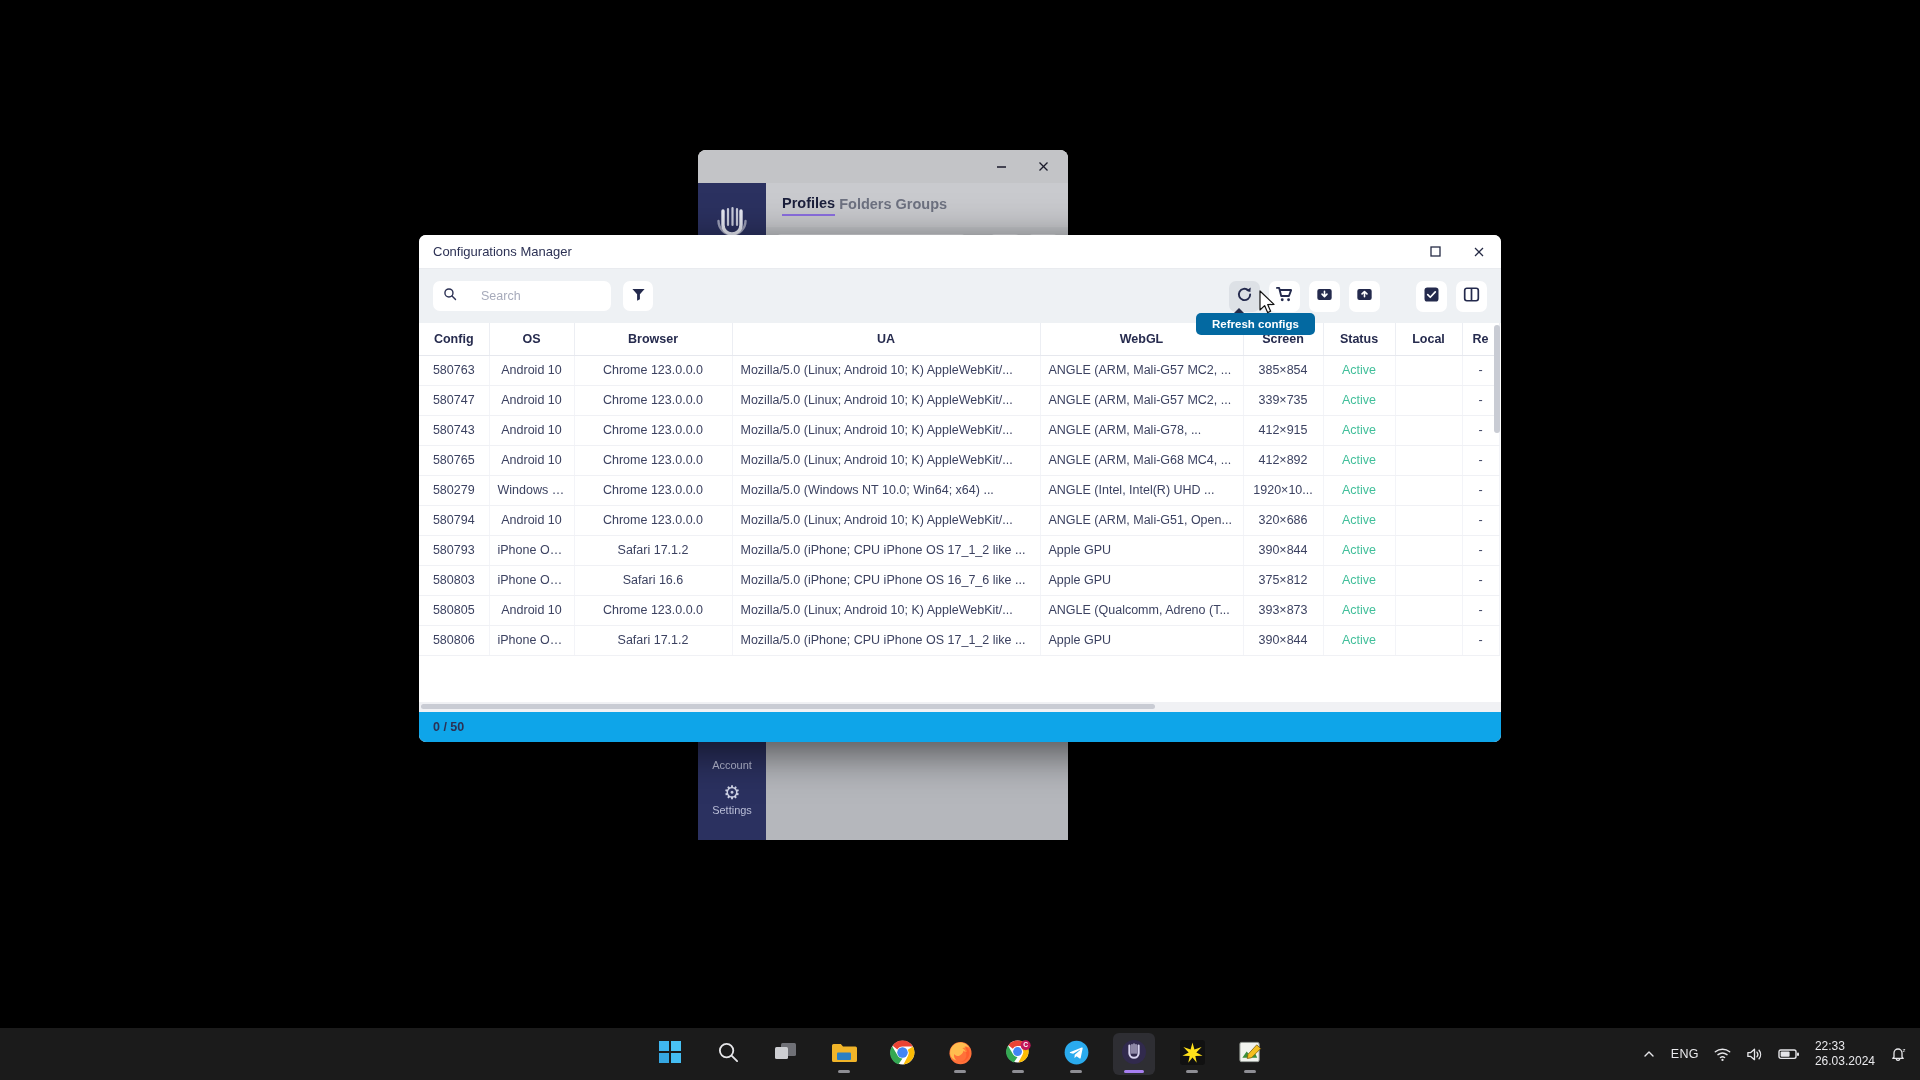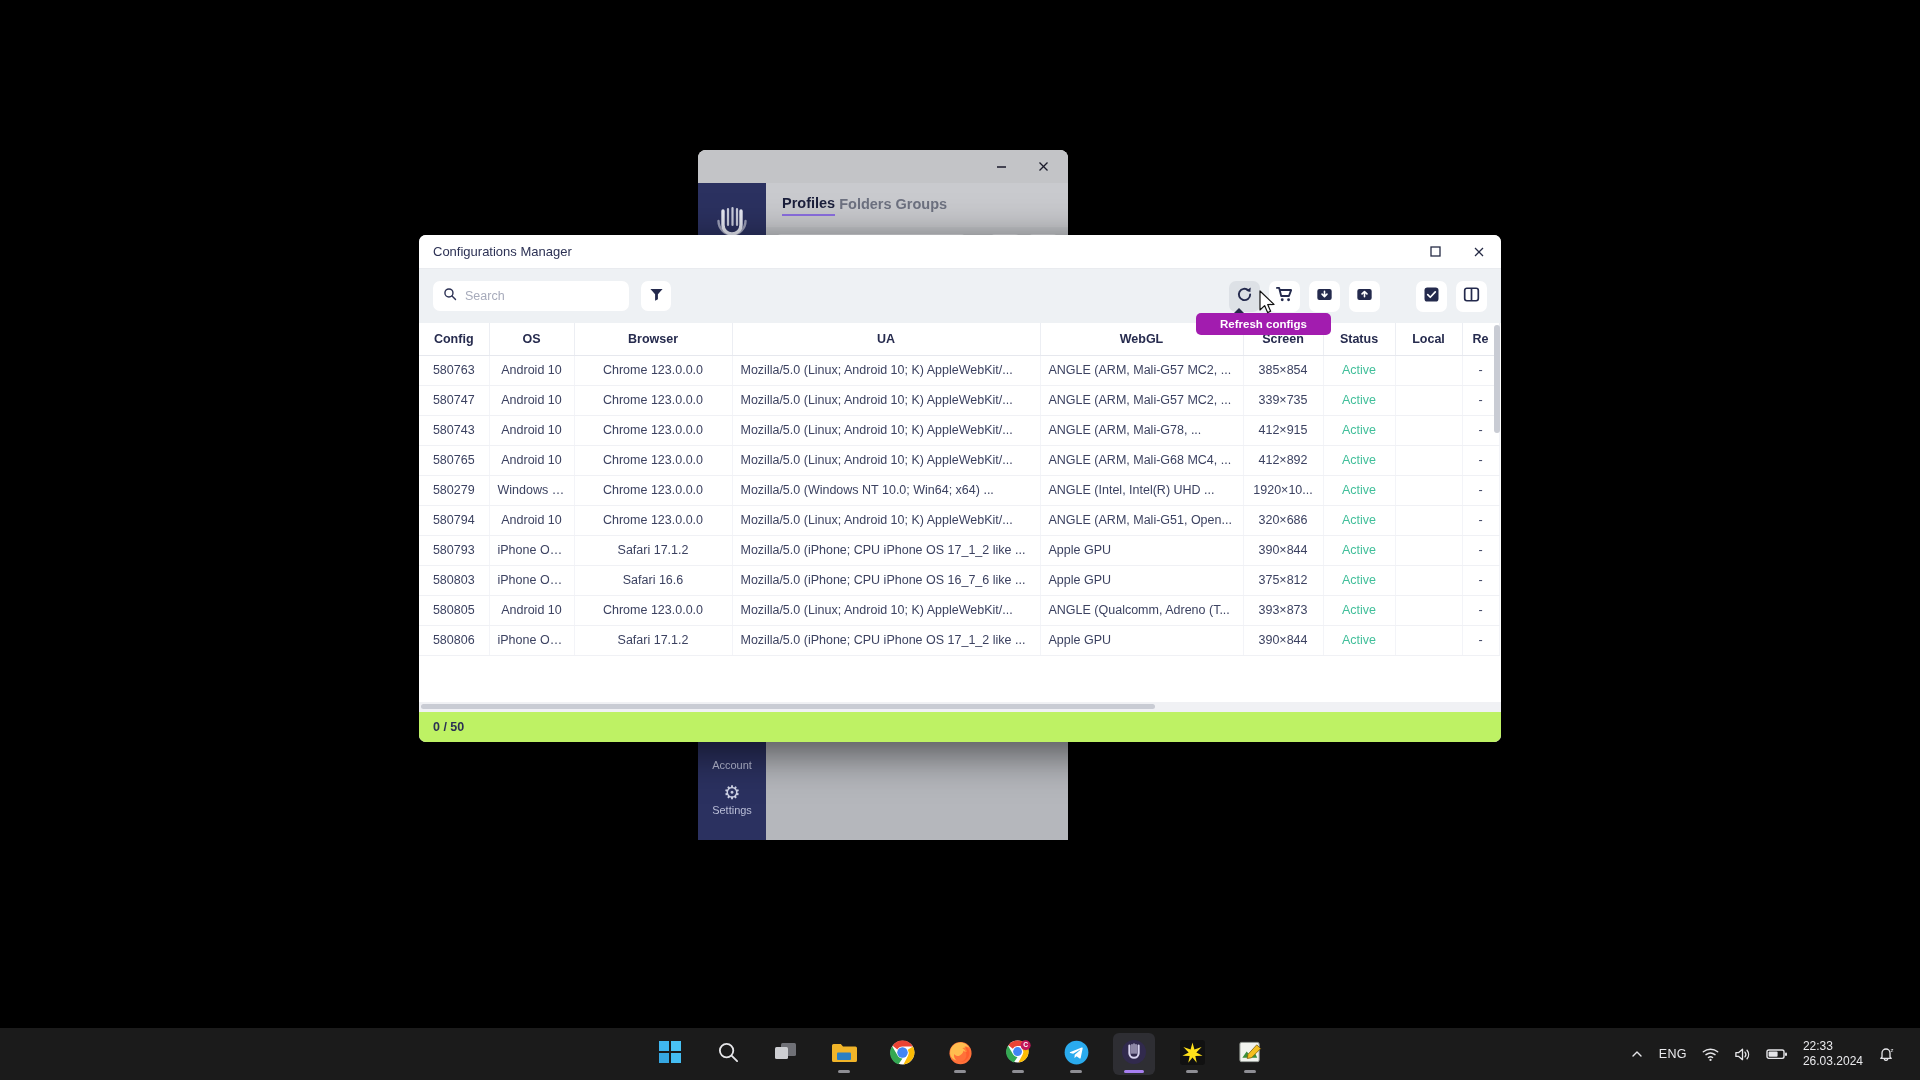--- a/index.html
+++ b/index.html
@@ -84,22 +84,22 @@
   }
   .dlg-wbtn svg { display: block; }
 
   #dlg-toolbar {
     height: 54px; background: #eef1f4;
     display: flex; align-items: center;
     padding: 0 14px 0 14px;
     flex-shrink: 0; position: relative;
   }
   #search-wrap {
-    display: flex; align-items: center; gap: 8px;
-    width: 196px; height: 30px;
+    display: flex; align-items: center; gap: 24px;
+    width: 178px; height: 30px;
     background: #fff; border-radius: 7px; padding: 0 10px;
   }
   #search-wrap input {
     border: none; outline: none; width: 100%;
     font-size: 12.5px; color: #2c3154;
     font-family: "Liberation Sans", sans-serif; background: transparent;
   }
   #search-wrap input::placeholder { color: #a7abbb; }
   #filter-btn {
     width: 30px; height: 30px; margin-left: 12px;
@@ -112,23 +112,23 @@
     display: flex; align-items: center; justify-content: center;
   }
   .tbtn.pressed { background: #dde1e6; }
   .tbtn.gap-left { margin-left: 27px; }
   svg { overflow: visible; }
   .ink { fill: #242a4d; }
   .ink-s { stroke: #242a4d; fill: none; stroke-width: 2; }
 
   #tooltip {
     position: absolute; left: 1196px; top: 313px;
-    background: #a21caf; color: #fff;
+    background: #0369a1; color: #fff;
     font-size: 11.5px; font-weight: 600;
-    padding: 5px 24px; border-radius: 5px;
+    padding: 5px 16px; border-radius: 5px;
     white-space: nowrap; z-index: 40;
   }
   #tooltip:after {
     content: ""; position: absolute; top: -5px; left: 38px;
     border-left: 5px solid transparent; border-right: 5px solid transparent;
     border-bottom: 5px solid #252b49;
   }
 
   
   #table-area { flex: 1; position: relative; overflow: hidden; background: #fff; }
@@ -169,21 +169,21 @@
   #hscroll-track {
     position: absolute; left: 0; right: 0; bottom: 0;
     height: 9px; background: #f0f1f4;
   }
   #hscroll-thumb {
     position: absolute; left: 2px; top: 2px;
     width: 734px; height: 5px;
     background: #c9ccd4; border-radius: 4px;
   }
   #dlg-footer {
-    height: 31px; background: #bef264;
+    height: 31px; background: #0ea5e9;
     display: flex; align-items: center;
     padding-left: 14px; flex-shrink: 0;
     border-top: 1px solid #f0f1f5;
   }
   #footer-count { font-size: 12.5px; font-weight: 700; color: #2c3154; }
 
   
   #cursor { position: absolute; left: 1258px; top: 290px; z-index: 60; }
 
   
@@ -199,21 +199,21 @@
     position: relative;
   }
   .tb-item.active-bg { background: #2e2e33; }
   .tb-dot {
     position: absolute; bottom: 2px; left: 50%; transform: translateX(-50%);
     width: 12px; height: 3px; border-radius: 2px; background: #8e8e94;
   }
   .tb-dot.purple { background: #a77ff0; width: 20px; }
   #tray {
     position: absolute; right: 0; top: 0; height: 52px;
-    display: flex; align-items: center; gap: 15px; padding-right: 26px;
+    display: flex; align-items: center; gap: 15px; padding-right: 14px;
     color: #e9e9ec;
   }
   #tray .t-ico { display: flex; align-items: center; }
   #lang { font-size: 12.5px; letter-spacing: .4px; }
   #clock { text-align: left; font-size: 12px; line-height: 1.28; }
 </style>
 </head>
 <body>
 
 <div id="screen">

